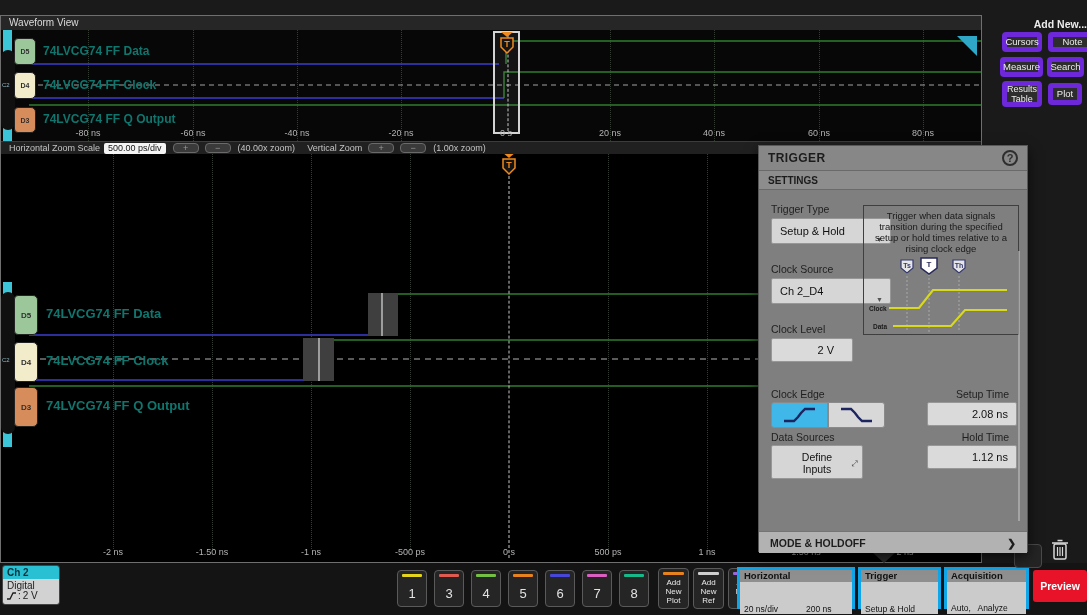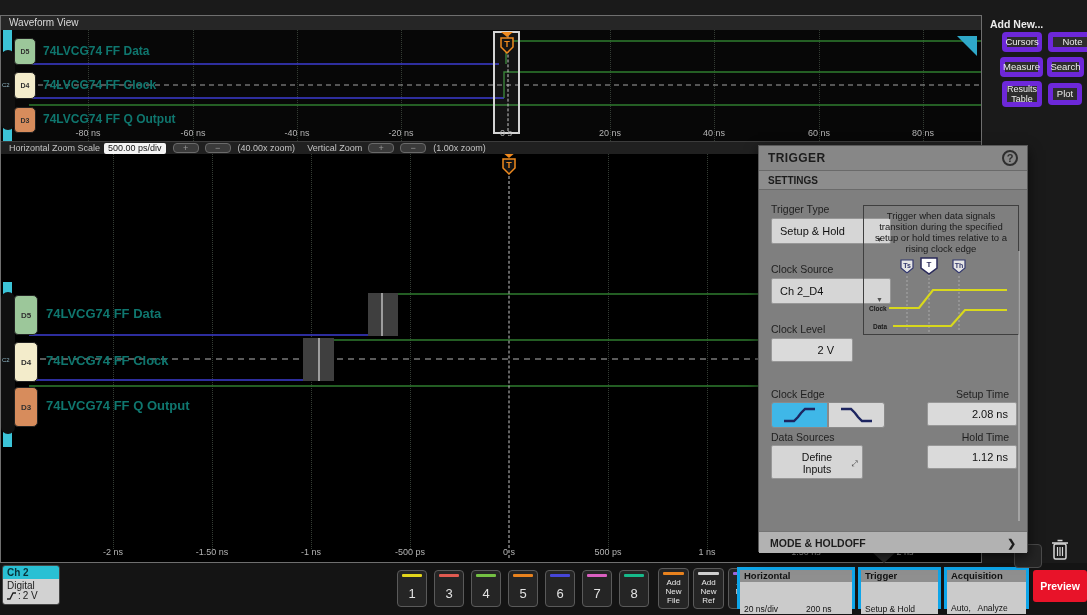--- a/index.html
+++ b/index.html
@@ -36,21 +36,21 @@
   .tp-label{position:absolute;font-size:10.5px;color:#1f1f1f;}
   .tp-dropdown{position:absolute;width:120px;height:26px;background:#d6d6d6;border:1px solid #979797;border-radius:2px;font-size:11px;color:#111;line-height:24px;padding-left:8px;}
   .dd-arrow{position:absolute;right:7px;top:9px;font-size:7px;color:#555;}
   .tp-field{position:absolute;height:24px;background:#dadada;border:1px solid #979797;border-radius:2px;font-size:11px;color:#111;line-height:22px;text-align:right;}
   #trig-infobox{position:absolute;left:104px;top:14px;width:156px;height:130px;border:1px solid #3f3f3f;padding:4px 3px 0 3px;}
   #trig-desc{font-size:9.5px;color:#1a1a1a;text-align:center;line-height:11px;}
   .edge-btn{position:absolute;width:57px;height:26px;border:1px solid #8a8a8a;}
   #mode-bar{position:absolute;left:0;top:385px;width:100%;height:22px;background:#b2b2b2;border-top:1px solid #747474;display:flex;align-items:center;justify-content:space-between;padding:0 11px;font-size:10.5px;font-weight:bold;color:#1c1c1c;}
   
   #sidebar{position:absolute;left:990px;top:15px;width:97px;height:110px;}
-  #addnew-title{position:absolute;left:0;top:3px;width:100%;text-align:left;color:#ececec;font-size:10.5px;font-weight:bold;}
+  #addnew-title{position:absolute;left:0;top:3px;width:100%;text-align:right;color:#ececec;font-size:10.5px;font-weight:bold;}
   .side-btn{position:absolute;background:#2d2d2d;border:5px solid #6d28d9;border-radius:4px;color:#ececec;font-size:9.5px;display:flex;align-items:center;justify-content:center;text-align:center;line-height:10px;}
   
   #bottombar{position:absolute;left:0;top:563px;width:1087px;height:52px;background:#141414;}
   #ch2-badge{position:absolute;left:2px;top:2px;width:58px;height:40px;border-radius:3px;overflow:hidden;border:1px solid #444;}
   #ch2-head{height:13px;background:#29c0d4;color:#07333a;font-size:10px;font-weight:bold;line-height:13px;padding-left:4px;}
   #ch2-body{height:27px;background:#d2d2d2;color:#1c1c1c;font-size:10px;line-height:10px;padding:2px 0 0 4px;}
   .chan-btn{position:absolute;top:7px;width:30px;height:37px;background:#252525;border:1px solid #5a5a5a;border-radius:4px;color:#e2e2e2;font-size:13px;display:flex;align-items:flex-end;justify-content:center;padding-bottom:5px;}
   .chan-stripe{position:absolute;top:3px;left:4px;right:4px;height:3px;border-radius:1px;}
   .addnew-btn{position:absolute;top:5px;width:31px;height:41px;background:#252525;border:1px solid #5a5a5a;border-radius:4px;color:#e8e8e8;font-size:8px;line-height:9px;display:flex;align-items:flex-end;justify-content:center;text-align:center;padding-bottom:3px;}
   .fn-btn{position:absolute;top:7px;width:34px;height:37px;background:#252525;border:1px solid #5a5a5a;border-radius:4px;color:#d8d8d8;font-size:10px;display:flex;align-items:center;justify-content:center;}
@@ -330,21 +330,21 @@
       <div class="chan-stripe" style="background-color: rgb(218, 95, 192);"></div>
       <span>7</span>
       </div>
     <div class="chan-btn" style="left:619px">
       <div class="chan-stripe" style="background-color: rgb(22, 185, 138);"></div>
       <span>8</span>
       </div>
 
     <div class="addnew-btn" style="left:658px">
       <div class="chan-stripe" style="background-color: rgb(232, 130, 30);"></div>
-      <span>Add New File</span>
+      <span>Add New Plot</span>
       </div>
     <div class="addnew-btn" style="left:693px">
       <div class="chan-stripe" style="background-color: rgb(207, 207, 207);"></div>
       <span>Add New Ref</span>
       </div>
     <div class="addnew-btn" style="left:728px">
       <div class="chan-stripe" style="background-color: rgb(154, 102, 220);"></div>
       <span>Add New Bus</span>
       </div>
 

